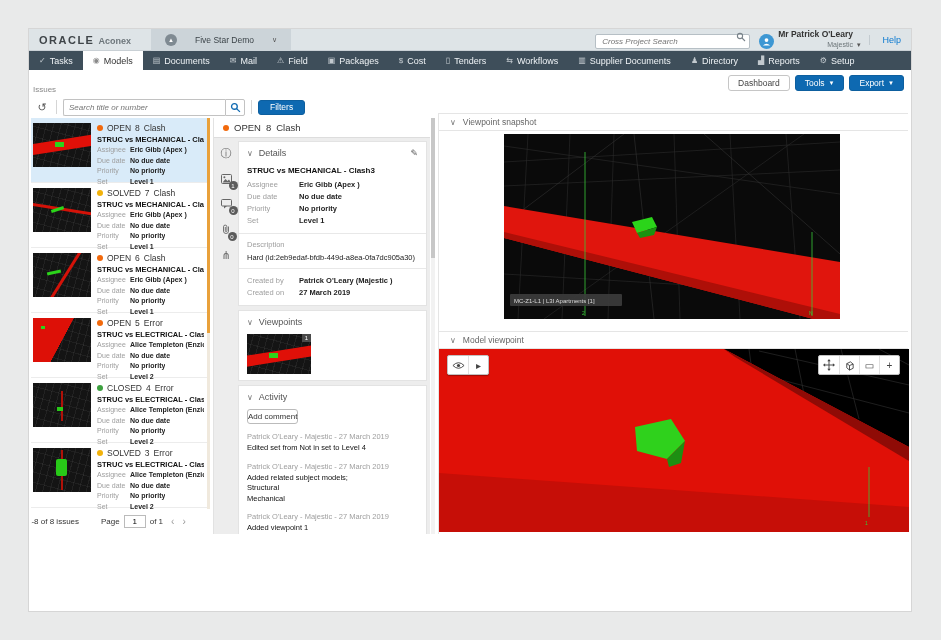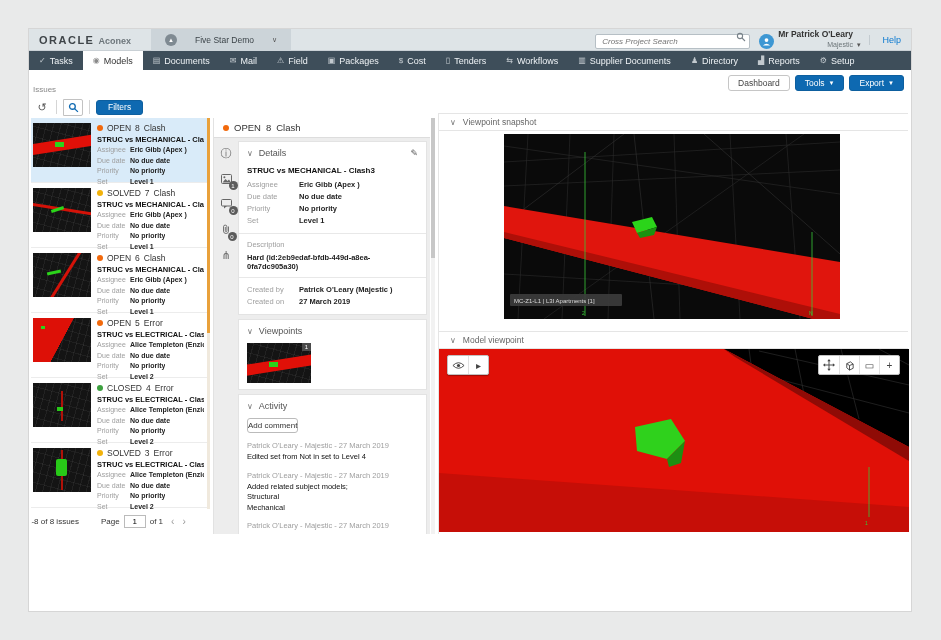--- a/index.html
+++ b/index.html
@@ -100,21 +100,21 @@
   .dcard{background:#fff;border:1px solid #e3e3e3;padding:6px 8px}
   .sec-head{display:flex;align-items:center;gap:6px;font-size:9px;color:#555}
   .chev{color:#777;font-size:8px}
   .pencil{margin-left:auto;color:#555;font-size:9px;cursor:pointer}
   .d-title{font-size:8px;font-weight:bold;margin:8px 0 4px;color:#111}
   .d-frow{display:flex;font-size:7.5px;line-height:1.6}
   .d-flabel{width:52px;color:#9e9e9e;flex:none}
   .d-fval{color:#222;font-weight:bold}
   .d-sep{border:0;border-top:1px solid #e8e8e8;margin:6px -8px}
   .desc-label{color:#9e9e9e;font-size:7.5px;margin-bottom:4px}
-  .desc{font-size:7.5px;font-weight:bold;color:#222;margin-bottom:2px}
+  .desc{font-size:7.5px;font-weight:normal;color:#222;margin-bottom:2px}
   .vp-thumb{width:64px;height:40px;margin-top:7px;position:relative}
   .vp-thumb .thumb{width:64px;height:40px}
   .vp-badge{position:absolute;right:0;top:0;background:#4a4a4a;color:#fff;font-size:6px;padding:0 3px;line-height:8px;z-index:2}
   .act-card{flex:1}
   .addc{margin-top:7px;font-size:8px;border:1px solid #bbb;background:#fff;border-radius:3px;padding:2px 0;color:#333;cursor:pointer;display:inline-block}
   .act-entry{margin-top:8px}
   .act-meta{color:#9e9e9e;font-size:7.5px;margin-bottom:2px}
   .act-text{color:#111;font-size:7.5px;white-space:pre-line;line-height:1.4}
   .dscroll{position:absolute;left:402px;top:89px;width:4px;height:416px;background:#f2f2f2}
   .dscroll-thumb{width:4px;height:140px;background:#c7c7c7}
@@ -253,20 +253,21 @@
       <div class="btn btn-blue">
           <span>Export</span>
           <span class="caret">▼</span>
         </div>
     </div>
   </div>
 
   <div class="search-row">
     <span class="refresh">↺</span>
     <span class="vsep"></span>
+    <input class="s-input" placeholder="Search title or number" style="">
     <span class="s-btn">
       <svg width="11" height="11" viewBox="0 0 10 10">
           <circle cx="4" cy="4" r="2.6" fill="none" stroke="#0e69b1" stroke-width="1.2"></circle>
           <line x1="6" y1="6" x2="9" y2="9" stroke="#0e69b1" stroke-width="1.2"></line>
         </svg>
     </span>
     <span class="vsep"></span>
     <span class="filters-btn">Filters</span>
   </div>
 

